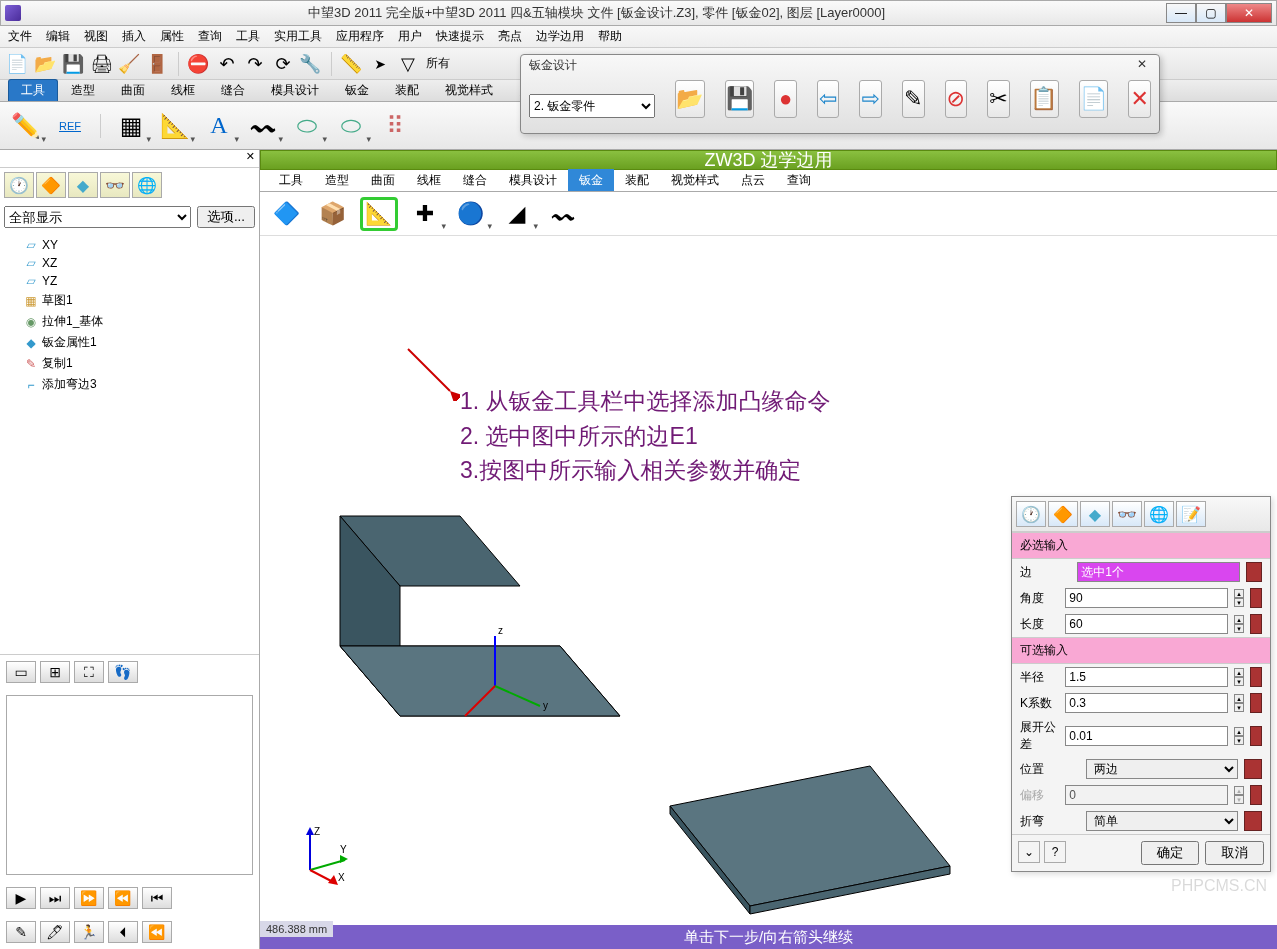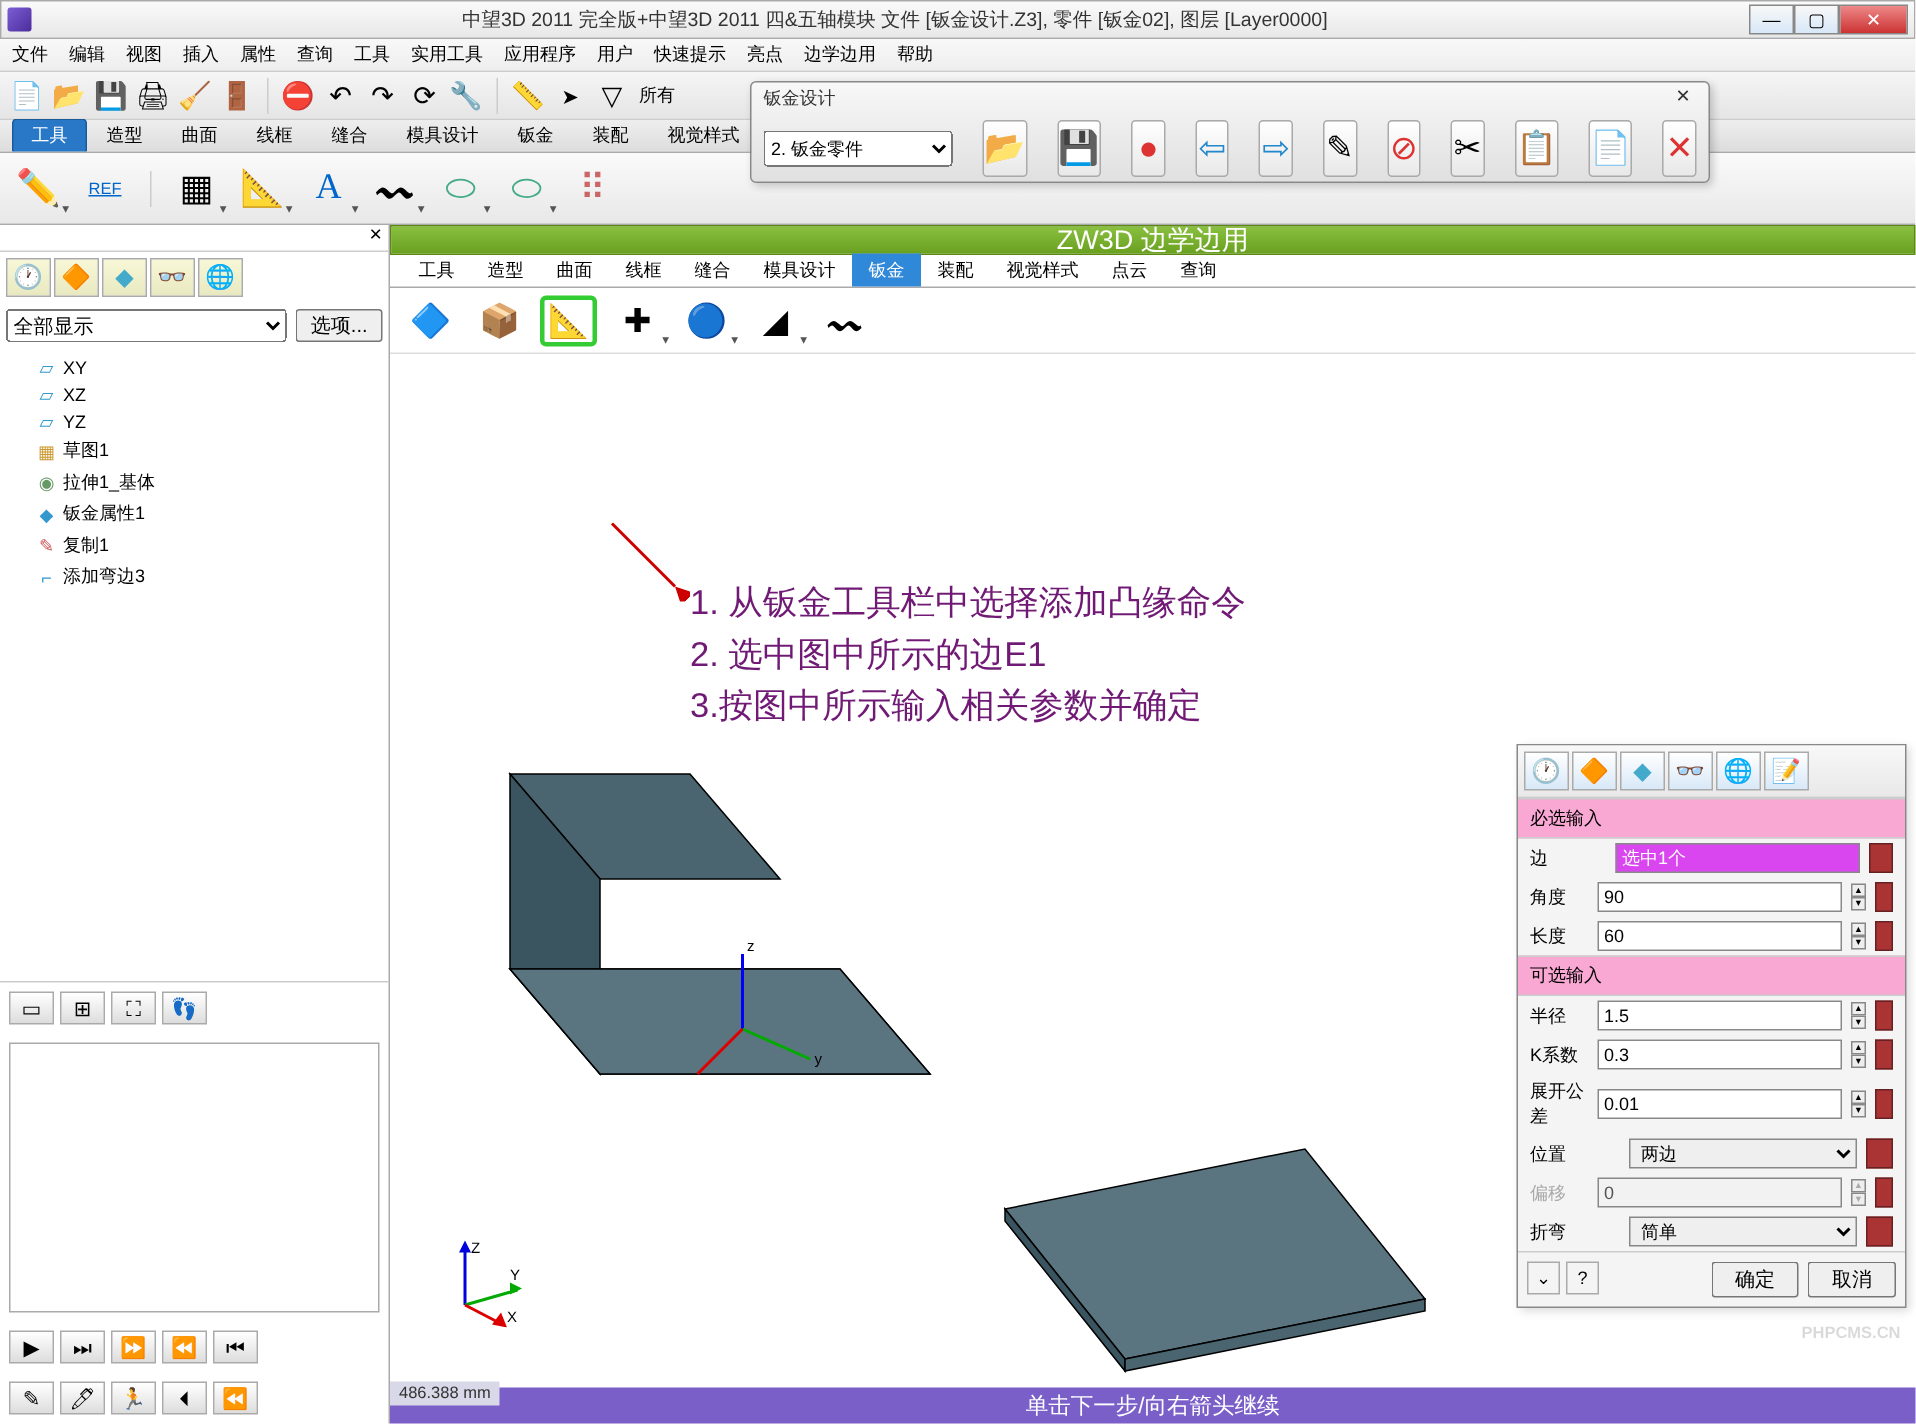--- a/index.html
+++ b/index.html
@@ -26,25 +26,25 @@
 .ribtabs { height: 22px; background: linear-gradient(#eee,#ddd); display: flex; padding: 0 8px; gap: 0; align-items: flex-end; border-bottom: 1px solid #aaa; }
 .ribtab { padding: 2px 12px; font-size: 12px; border: 1px solid transparent; border-bottom: none; }
 .ribtab.active { background: #2978c8; color: #fff; border-color: #1a5a9a; border-radius: 3px 3px 0 0; }
 
 
 .ribbody { height: 48px; background: linear-gradient(#fafafa,#e8e8e8); border-bottom: 1px solid #aaa; display: flex; align-items: center; padding: 0 8px; gap: 8px; }
 .rib-btn { width: 36px; height: 36px; display: flex; align-items: center; justify-content: center; font-size: 24px; position: relative; }
 .rib-drop::after { content: "▾"; font-size: 9px; position: absolute; right: -2px; bottom: 0; color: #555; }
 
 
-.float-tb { position: absolute; top: 54px; left: 500px; width: 640px; height: 68px; background: linear-gradient(#f8f8f8,#e0e0e0); border: 1px solid #888; border-radius: 4px; box-shadow: 2px 2px 6px rgba(0,0,0,0.2); }
+.float-tb { position: absolute; top: 54px; left: 520px; width: 640px; height: 80px; background: linear-gradient(#f8f8f8,#e0e0e0); border: 1px solid #888; border-radius: 4px; box-shadow: 2px 2px 6px rgba(0,0,0,0.2); }
 .float-tb .ft-title { padding: 2px 8px; font-size: 12px; color: #333; display: flex; }
 .float-tb .ft-title span { flex: 1; }
 .float-tb .ft-close { width: 18px; text-align: center; }
-.float-tb .ft-body { display: flex; align-items: center; padding: 4px 8px; gap: 20px; }
+.float-tb .ft-body { display: flex; align-items: flex-end; padding: 4px 8px; gap: 20px; }
 .float-tb select { width: 220px; height: 24px; font-size: 12px; }
 .ft-icon { width: 38px; height: 38px; border: 1px solid #aaa; border-radius: 3px; background: linear-gradient(#fff,#e8e8e8); display: flex; align-items: center; justify-content: center; font-size: 22px; }
 
 
 .main-area { position: absolute; top: 150px; left: 0; right: 0; bottom: 0; display: flex; }
 .left-panel { width: 260px; border-right: 1px solid #aaa; display: flex; flex-direction: column; background: #fff; }
 .lp-close-row { height: 18px; border-bottom: 1px solid #ccc; text-align: right; padding-right: 4px; font-size: 11px; }
 .lp-icons { padding: 4px; display: flex; gap: 2px; }
 .lp-tab-icon { width: 30px; height: 26px; border: 1px solid #aaa; background: linear-gradient(#f8f8d8,#e8e8c0); display: flex; align-items: center; justify-content: center; font-size: 16px; }
 .lp-filter { padding: 4px; display: flex; gap: 6px; align-items: center; }
@@ -92,21 +92,21 @@
 .pp-footer { padding: 6px; display: flex; gap: 6px; justify-content: flex-end; border-top: 1px solid #ccc; }
 .pp-footer button { height: 24px; padding: 0 14px; }
 .pp-footer .left-icons { display: flex; gap: 4px; margin-right: auto; }
 .pp-footer .left-icons div { width: 22px; height: 22px; border: 1px solid #aaa; display: flex; align-items: center; justify-content: center; }
 
 
 .shape1 { position: absolute; top: 260px; left: 60px; }
 .shape2 { position: absolute; top: 500px; left: 390px; }
 .axis-gizmo { position: absolute; bottom: 40px; left: 30px; width: 60px; height: 60px; }
 
-.watermark { position: absolute; bottom: 30px; right: 10px; color: rgba(0,0,0,0.15); font-size: 11px; font-family: Arial; font-weight: bold; }
+.watermark { position: absolute; bottom: 30px; right: 10px; color: rgba(0,0,0,0.15); font-size: 16px; font-family: Arial; }
 </style>
 </head>
 <body>
 
 <div class="titlebar">
   <div class="app-icon"></div>
   <div class="title-text">中望3D 2011 完全版+中望3D 2011 四&amp;五轴模块      文件 [钣金设计.Z3],  零件 [钣金02],  图层 [Layer0000]</div>
   <div class="winbtns">
     <div class="winbtn">—</div>
     <div class="winbtn">▢</div>

